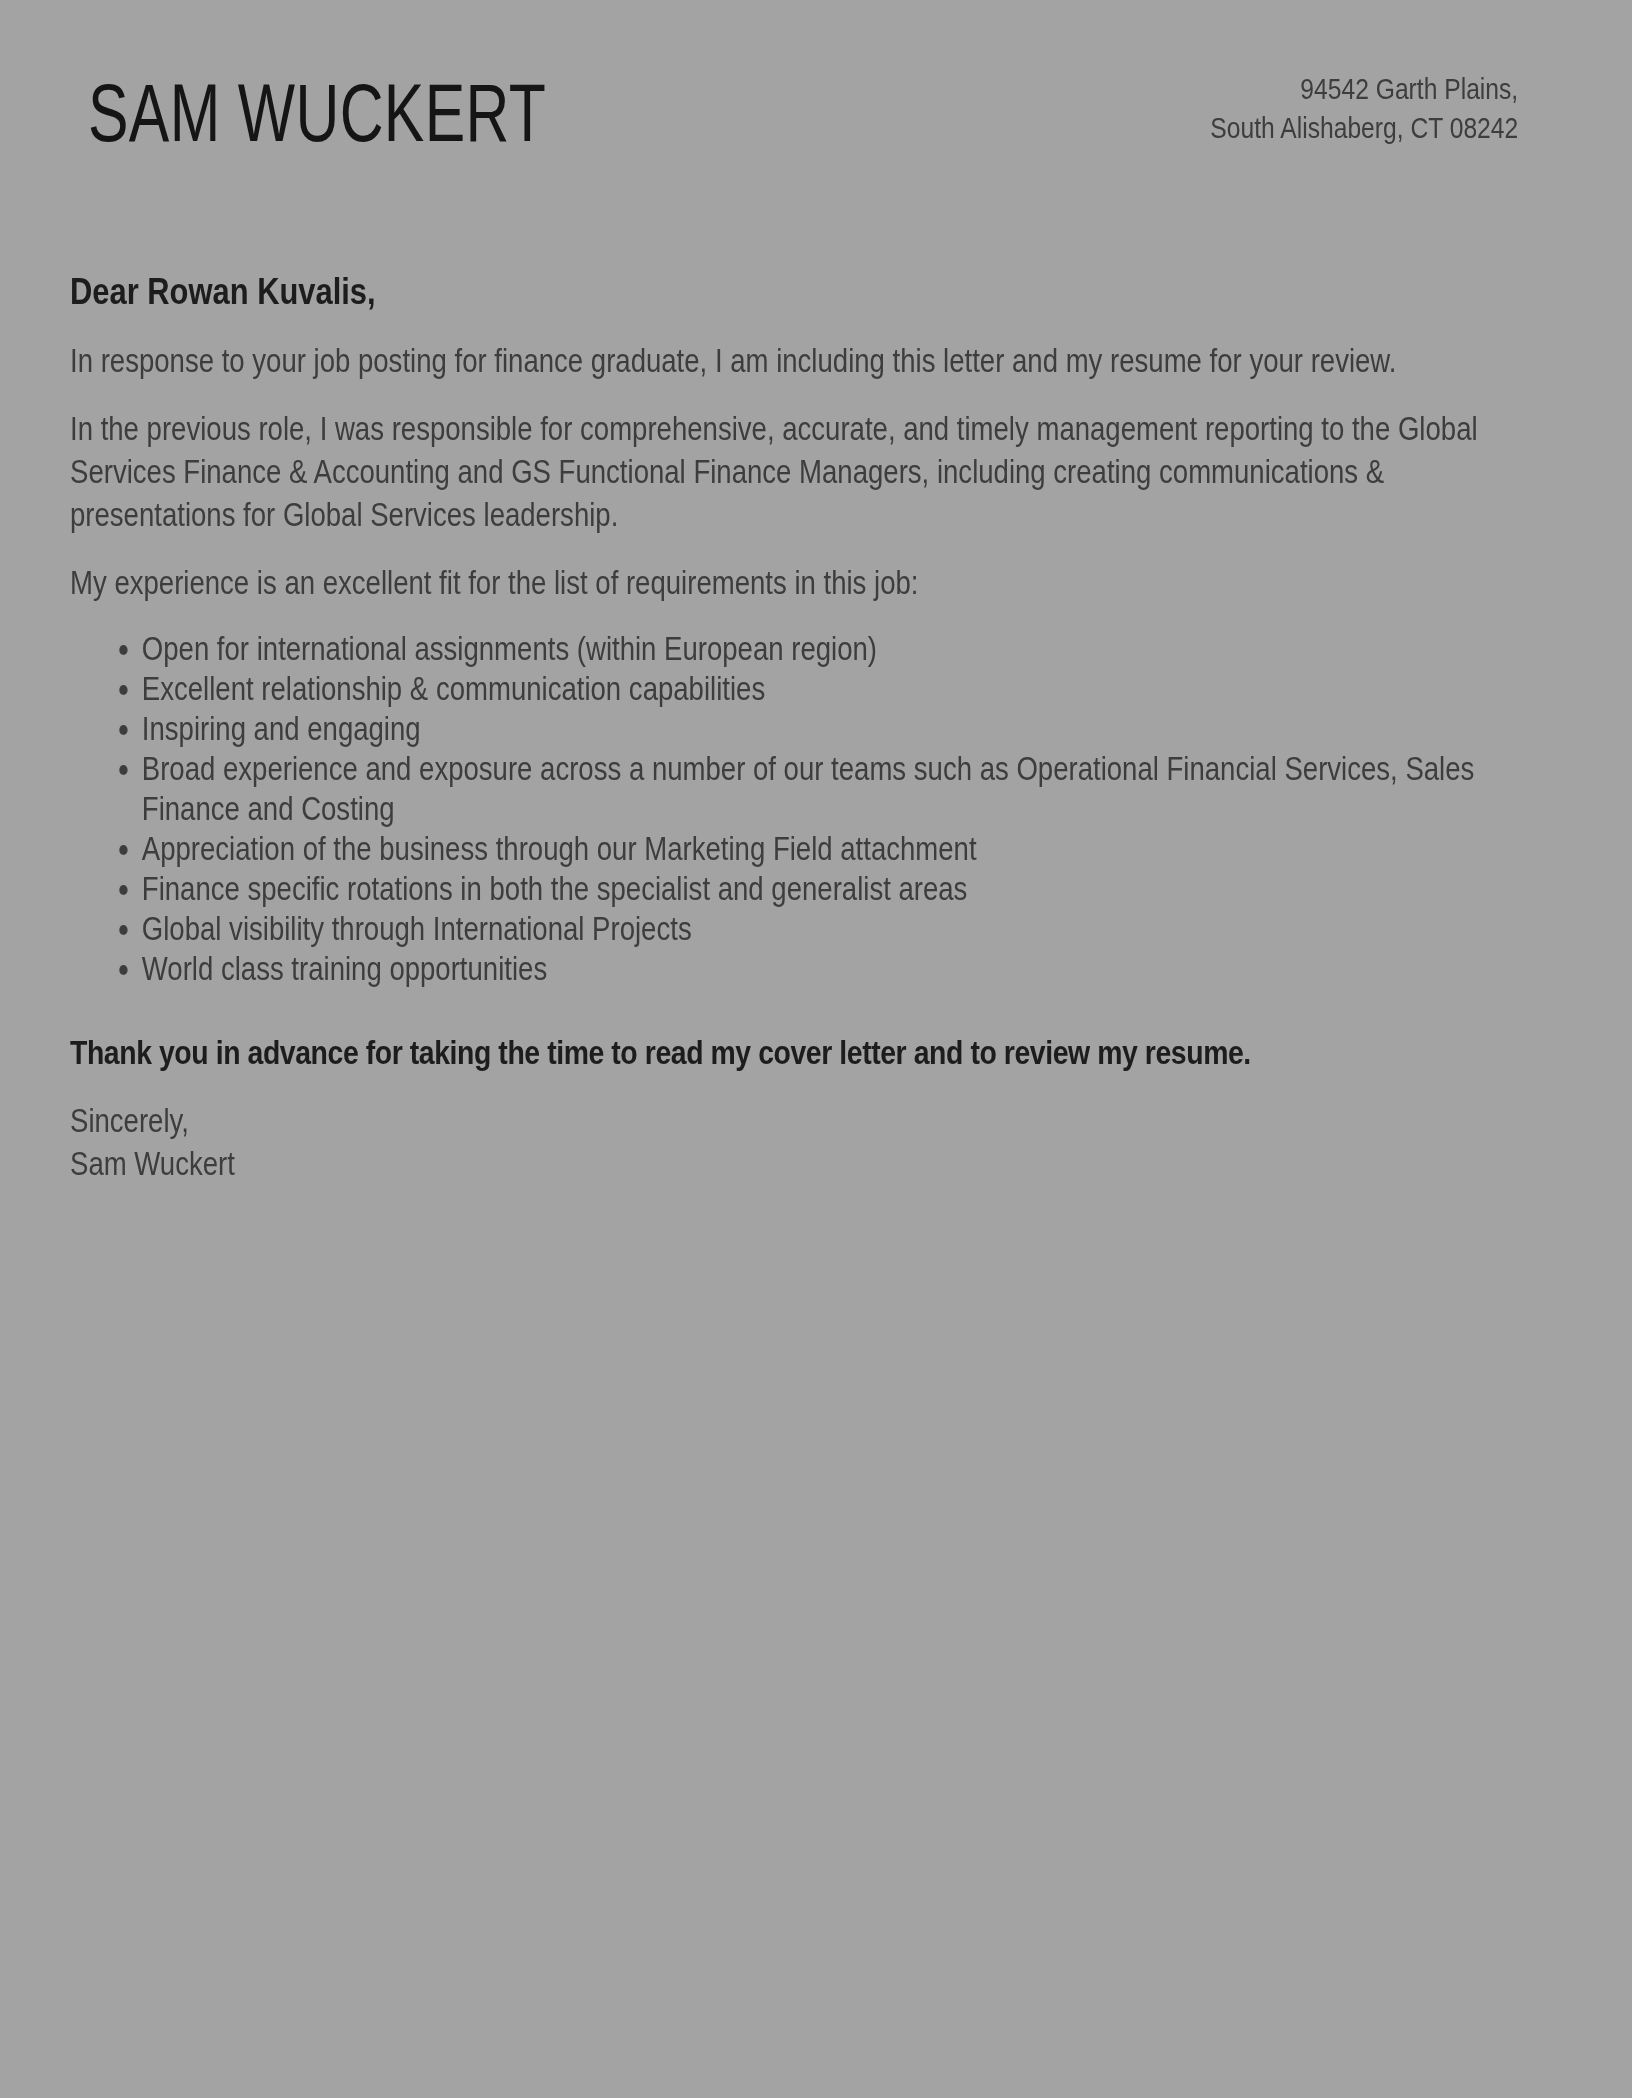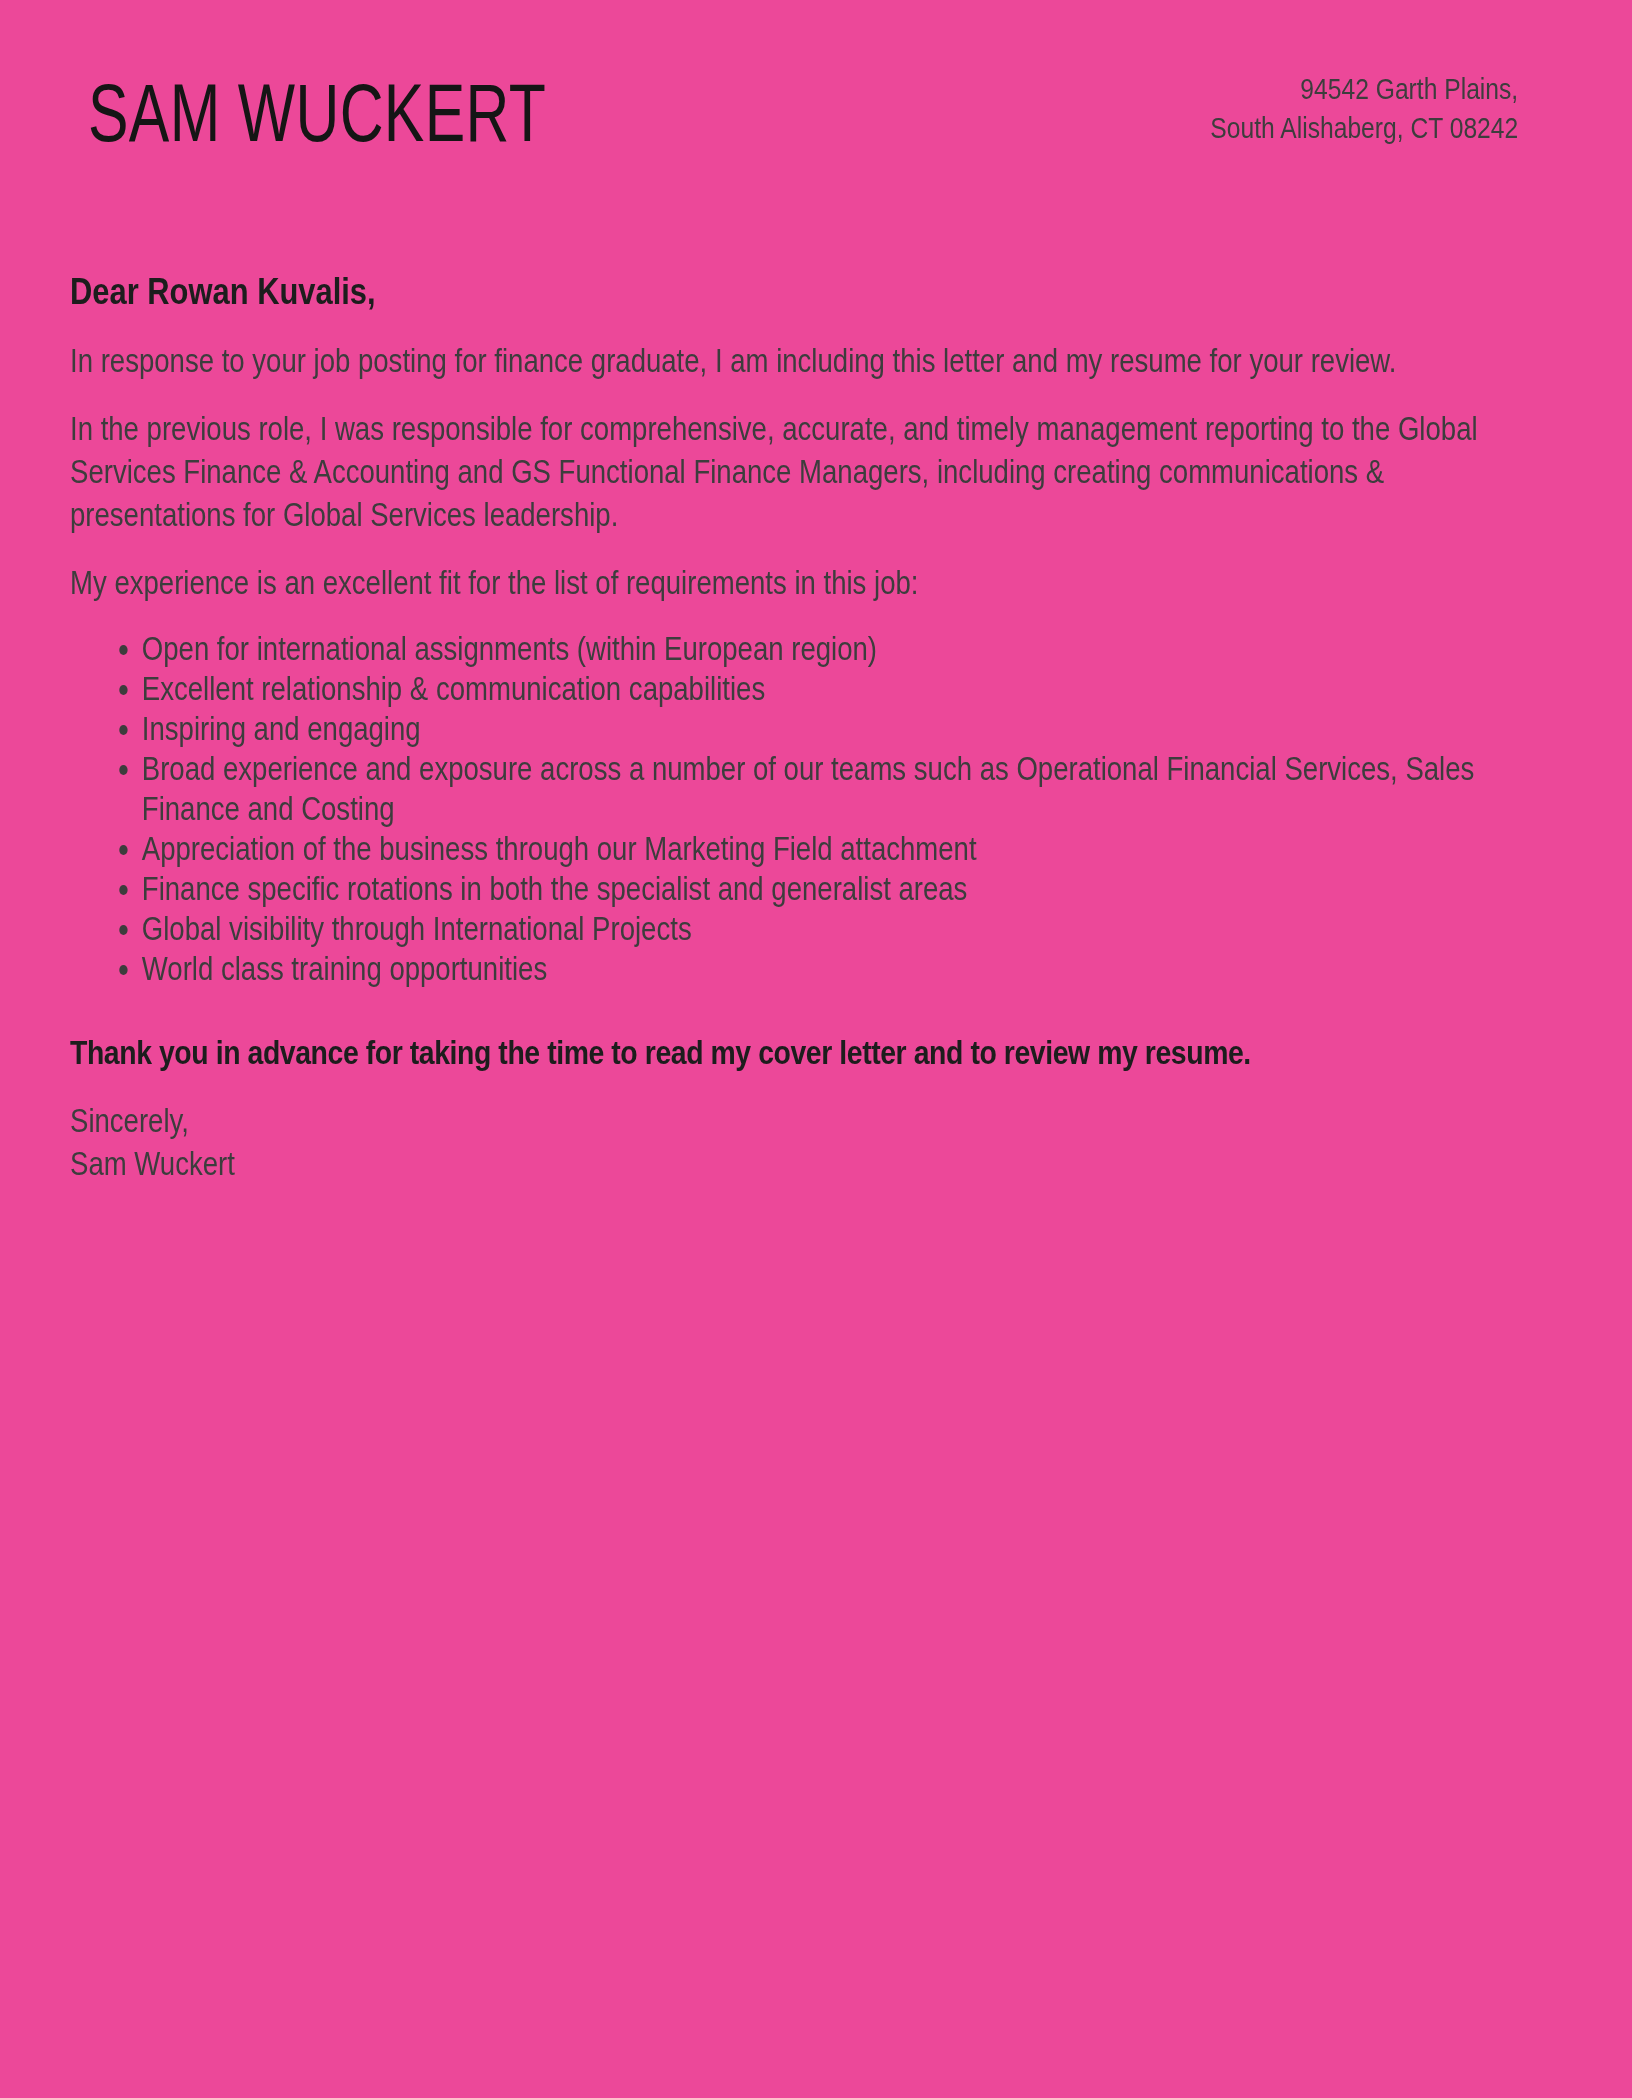--- a/index.html
+++ b/index.html
@@ -4,21 +4,21 @@
 <style>
   html, body {
     margin: 0;
     padding: 0;
     background: #ffffff;
   }
   .page {
     position: relative;
     width: 1632px;
     height: 2098px;
-    background: #ec4899;
+    background: #a3a3a3;
     overflow: hidden;
     font-family: "Liberation Sans", "DejaVu Sans", sans-serif;
   }
 
   
   .name {
     position: absolute;
     left: 88px;
     top: 58px;
     margin: 0;

